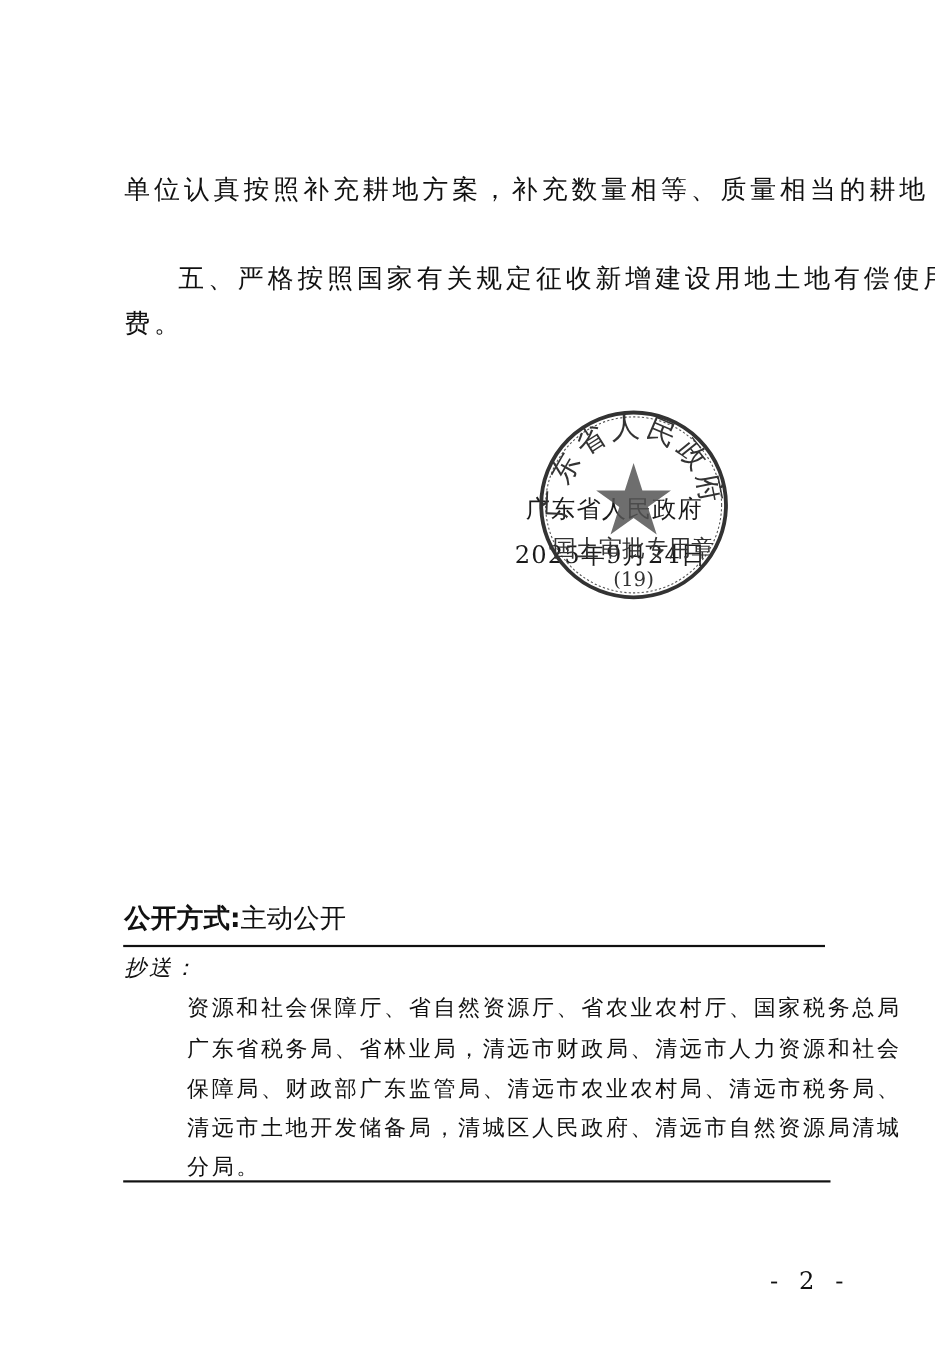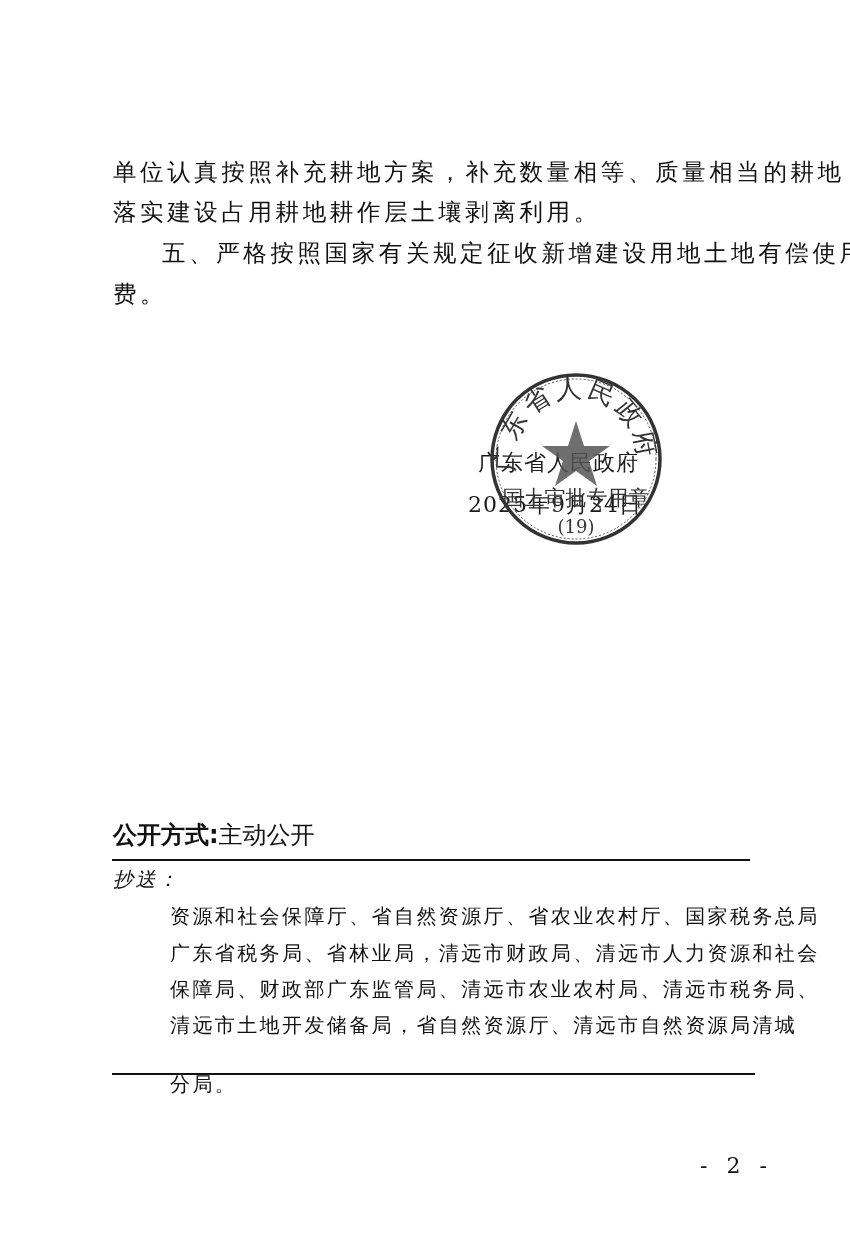--- a/index.html
+++ b/index.html
@@ -24,21 +24,20 @@
     .rule { position: absolute; height: 2px; background: #111; }
     .cc { position: absolute; font-size: 20px; white-space: nowrap; line-height: 26px; letter-spacing: 2.4px; }
     .page-num { position: absolute; left: 700px; top: 1153px; font-size: 22px; letter-spacing: 6px; }
   </style>
 </head>
 <body>
 
 <div class="page">
 
   <div class="line" style="top:157px;">单位认真按照补充耕地方案，补充数量相等、质量相当的耕地，</div>
-  <div class="line" style="top:197px;">落实建设占用耕地耕作层土壤剥离利用。</div>
   <div class="line indent" style="top:238px;">五、严格按照国家有关规定征收新增建设用地土地有偿使用</div>
   <div class="line" style="top:279px;">费。</div>
 
   <div class="sig" style="left:478px; top:448px;">广东省人民政府</div>
   <div class="sig" style="left:468px; top:490px;">2025年9月24日</div>
 
   <div class="seal">
     <svg width="176" height="176" viewBox="0 0 176 176">
       <defs>
         <path id="sealArc" d="M 30 110 A 62 62 0 1 1 146 110" fill="none"></path>
@@ -57,19 +56,19 @@
   <div class="publish">
     <span class="k">公开方式:</span><span>主动公开</span>
   </div>
 
   <div class="rule" style="left:112px; top:859px; width:638px;"></div>
 
   <div class="cc" style="left:113px; top:866px;font-style:italic;">抄送：</div>
   <div class="cc" style="left:170px; top:940px;">广东省税务局、省林业局，清远市财政局、清远市人力资源和社会</div>
   <div class="cc" style="left:170px; top:903px;">资源和社会保障厅、省自然资源厅、省农业农村厅、国家税务总局</div>
   <div class="cc" style="left:170px; top:976px;">保障局、财政部广东监管局、清远市农业农村局、清远市税务局、</div>
-  <div class="cc" style="left:170px; top:1012px;">清远市土地开发储备局，省自然资源厅、清远市自然资源局清城</div>
-  <div class="cc" style="left:170px; top:1047px;margin-top:24px;">分局。</div>
+  <div class="cc" style="left:170px; top:1012px;">清远市土地开发储备局，清城区人民政府、清远市自然资源局清城</div>
+  <div class="cc" style="left:170px; top:1047px;">分局。</div>
 
   <div class="rule" style="left:112px; top:1073px; width:643px;"></div>
 
   <div class="page-num">- 2 -</div>
 </div>
 
 </body></html>

